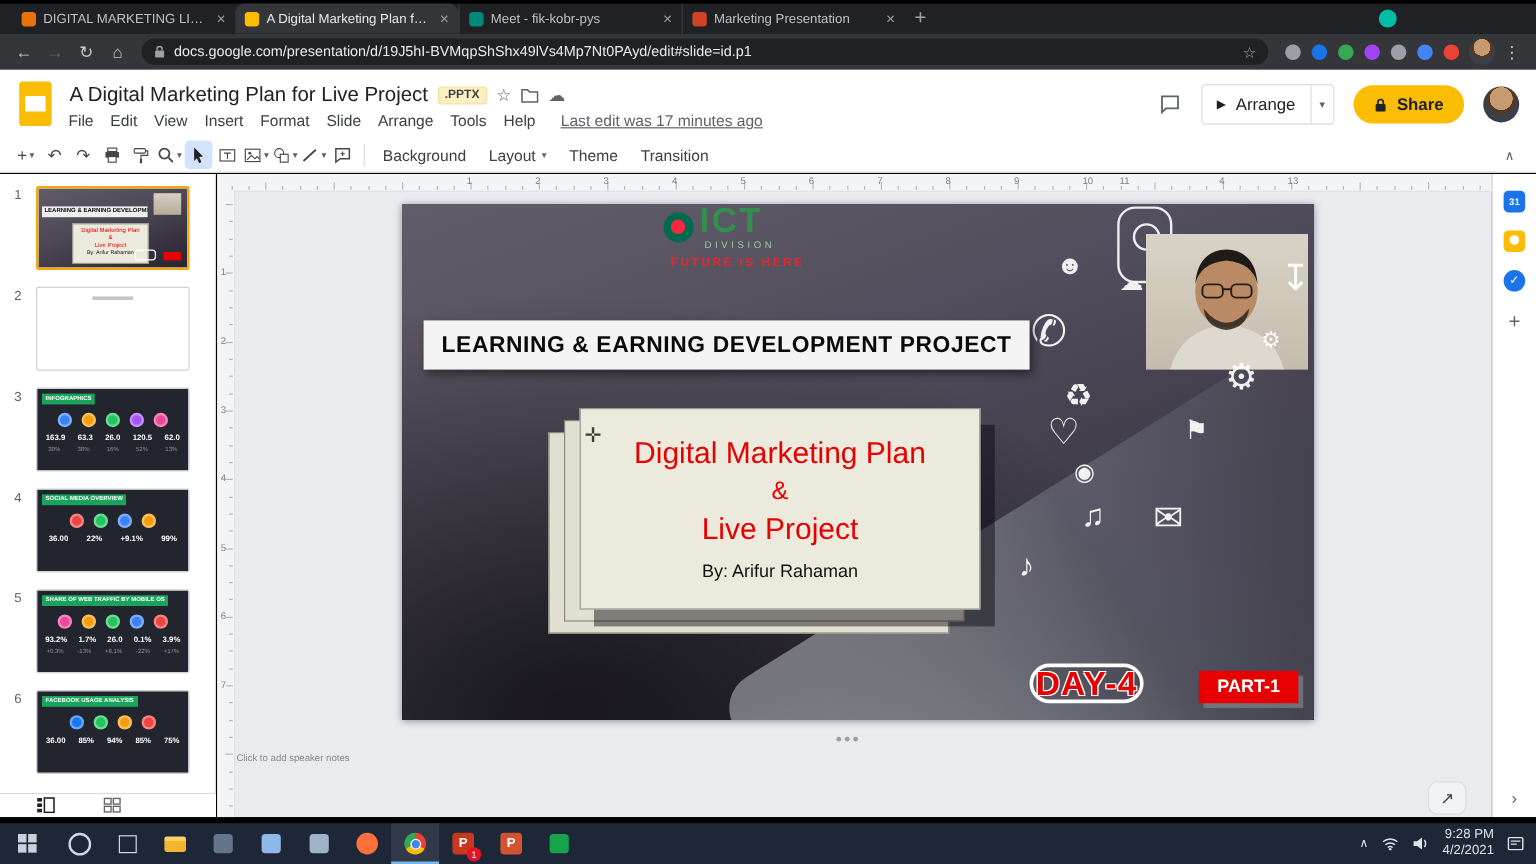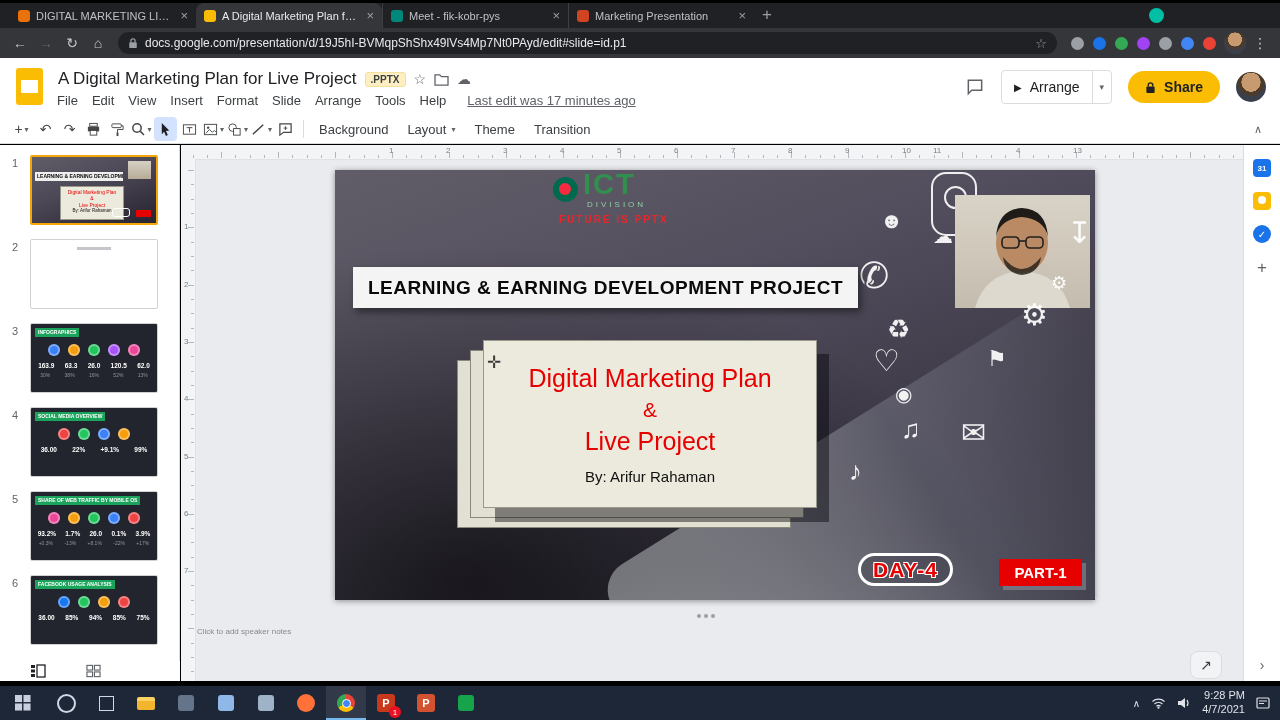--- a/index.html
+++ b/index.html
@@ -101,21 +101,21 @@
   .tablet{position:absolute;left:290px;top:230px;width:600px;height:280px;transform:rotate(-32deg);border-radius:30px;background:linear-gradient(90deg,rgba(238,241,248,.85),rgba(165,170,185,.3) 55%,rgba(120,125,140,0));}
   .handshadow{position:absolute;inset:0;background:radial-gradient(ellipse at 18% 96%,rgba(0,0,0,.6),transparent 58%);}
   .banner{position:absolute;left:18px;top:97px;width:505px;height:41px;background:#f4f4f4;display:flex;align-items:center;justify-content:center;color:#0a0a0a;font-weight:bold;font-size:19px;letter-spacing:.5px;box-shadow:3px 4px 7px rgba(0,0,0,.45);white-space:nowrap;}
   .cardp{position:absolute;width:334px;height:168px;background:#e2e0d2;border:1px solid #8a887c;box-sizing:border-box;}
   .cardsh{position:absolute;left:160px;top:184px;width:334px;height:168px;background:rgba(5,5,12,.45);}
   .card{position:absolute;left:148px;top:170px;width:334px;height:168px;background:#eceadd;border:1px solid #9a988c;box-sizing:border-box;display:flex;flex-direction:column;align-items:center;justify-content:center;gap:5px;}
   .card .red{color:#e60000;font-size:25px;}
   .card .amp{color:#e60000;font-size:21px;}
   .card .by{color:#111;font-size:15px;margin-top:7px;}
   .movecur{position:absolute;left:152px;top:182px;font-size:17px;color:#3a3a3a;}
-  .daybadge{position:absolute;left:523px;top:383px;width:95px;height:33px;border:3px solid #fff;border-radius:20px;background:rgba(35,35,48,.25);display:flex;align-items:center;justify-content:center;font-weight:bold;font-size:21px;letter-spacing:1px;color:#e60000;text-shadow:1px 1px 0 #fff,-1px -1px 0 #fff,1px -1px 0 #fff,-1px 1px 0 #fff;box-sizing:border-box;}
+  .daybadge{position:absolute;left:523px;top:383px;width:95px;height:33px;border:3px solid #fff;border-radius:20px;background:rgba(35,35,48,.25);display:flex;align-items:center;justify-content:center;font-weight:bold;font-size:28px;letter-spacing:1px;color:#e60000;text-shadow:1px 1px 0 #fff,-1px -1px 0 #fff,1px -1px 0 #fff,-1px 1px 0 #fff;box-sizing:border-box;}
   .partbadge{position:absolute;left:664px;top:389px;width:83px;height:27px;background:#e60000;color:#fff;font-weight:bold;font-size:15px;display:flex;align-items:center;justify-content:center;box-shadow:4px 4px 0 rgba(145,145,158,.55);}
   .logo-db{position:absolute;left:22px;top:5px;display:flex;gap:7px;align-items:center;}
   .mosaic{width:36px;height:28px;display:grid;grid-template-columns:repeat(4,1fr);gap:1px;}
   .mosaic i{display:block;}
   .db-l1{color:#b3342a;font-size:11px;font-weight:bold;line-height:1.15;}
   .db-l2{color:#1e8e3e;font-size:13px;font-weight:bold;letter-spacing:.5px;line-height:1.15;}
   .logo-ict{position:absolute;left:218px;top:0;width:140px;height:60px;}
   .flag{position:absolute;left:0;top:7px;width:25px;height:25px;border-radius:50%;background:#006a4e;}
   .flag::after{content:"";position:absolute;left:6px;top:6px;width:12px;height:12px;border-radius:50%;background:#f42a41;}
   .ict-big{position:absolute;left:30px;top:-2px;font-size:29px;font-weight:bold;color:rgba(46,150,74,.9);letter-spacing:2px;}
@@ -602,21 +602,21 @@
 
   <div class="slide">
     <div class="tablet"></div>
     <div class="handshadow"></div>
 
 
     <div class="logo-ict">
       <div class="flag"></div>
       <div class="ict-big">ICT</div>
       <div class="ict-div">DIVISION</div>
-      <div class="future">FUTURE IS PPTX</div>
+      <div class="future">FUTURE IS HERE</div>
     </div>
 
     <div class="camline"></div>
     <div class="webcam">
       <svg width="135" height="113" viewBox="0 0 135 113">
         <path d="M20 113 Q30 78 67 76 Q105 78 115 113 Z" fill="#ded9cf"></path>
         <ellipse cx="67" cy="48" rx="26" ry="30" fill="#b98a63"></ellipse>
         <path d="M41 42 Q43 14 67 13 Q91 14 93 42 Q89 24 67 22 Q45 24 41 42Z" fill="#1f1b18"></path>
         <path d="M48 62 Q67 86 86 62 Q84 78 67 80 Q50 78 48 62Z" fill="#2a241f" opacity="0.85"></path>
         <rect x="47" y="42" width="17" height="11" rx="4" fill="none" stroke="#22201e" stroke-width="1.6"></rect>
@@ -728,21 +728,21 @@
           <path d="M3 6 A6 6 0 0 1 11 6" fill="none" stroke="#dfe3e8" stroke-width="1.2"></path>
           <path d="M5 8.3 A3 3 0 0 1 9 8.3" fill="none" stroke="#dfe3e8" stroke-width="1.2"></path>
           <circle cx="7" cy="9.7" r="1.1" fill="#dfe3e8"></circle>
         </svg>
       <svg width="14" height="12" viewBox="0 0 14 12">
           <path d="M1 4 H4 L8 1 V11 L4 8 H1 Z" fill="#dfe3e8"></path>
           <path d="M10 3 Q12 6 10 9" stroke="#dfe3e8" fill="none" stroke-width="1.2"></path>
         </svg>
       <div class="clock">
         <div>9:28 PM</div>
-        <div>4/7/2021</div>
+        <div>4/2/2021</div>
       </div>
       <svg width="14" height="12" viewBox="0 0 14 12">
           <rect x="1" y="1" width="12" height="10" rx="1" fill="none" stroke="#dfe3e8" stroke-width="1.2"></rect>
           <path d="M3 4h8M3 6.5h5" stroke="#dfe3e8" stroke-width="1"></path>
         </svg>
     </div>
   </div>
 </div>
 
 </body></html>

